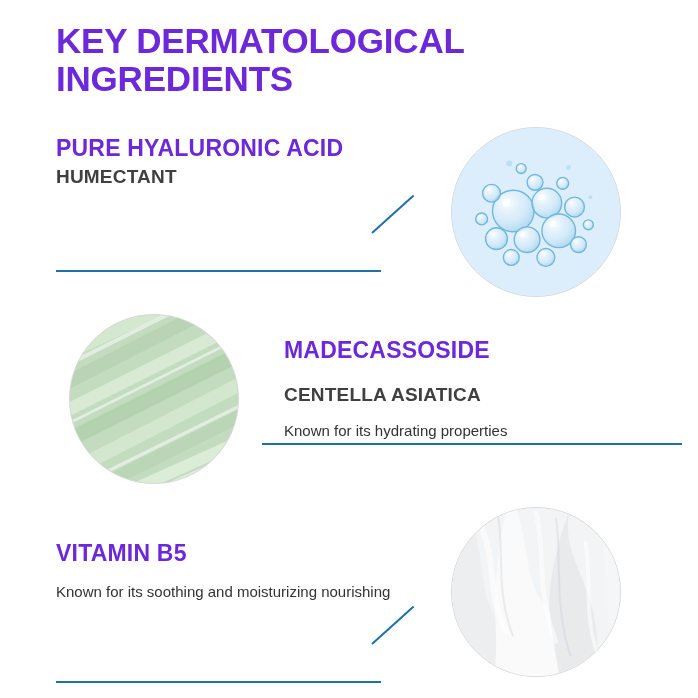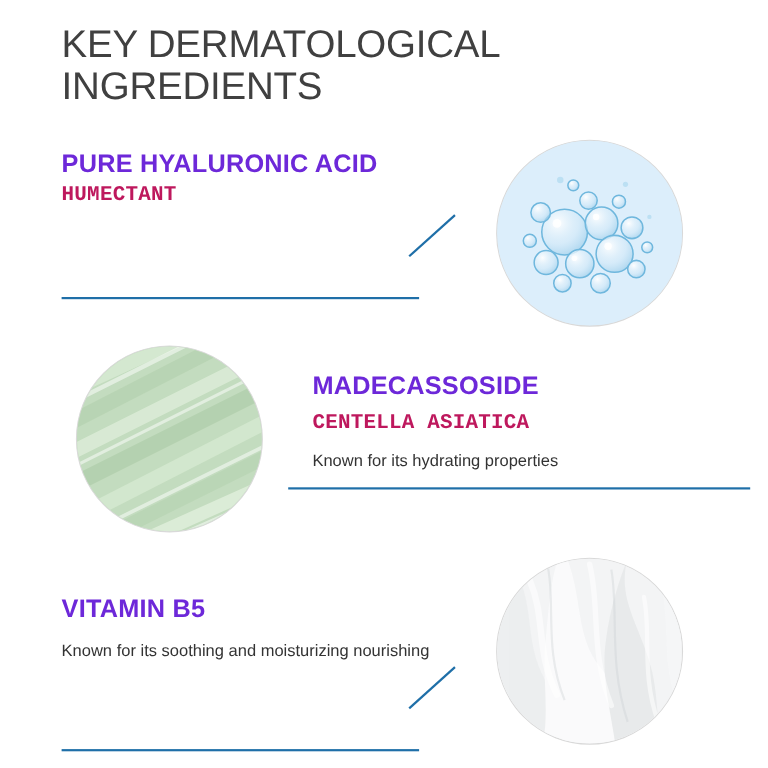--- a/index.html
+++ b/index.html
@@ -19,43 +19,42 @@
   }
 
   
   .title {
     position: absolute;
     left: 56px;
     top: 22px;
     width: 560px;
     font-size: 35px;
     line-height: 38px;
-    font-weight: normal;
+    font-weight: bold;
     letter-spacing: -0.2px;
-    color: #404040;
+    color: #6d28d9;
     text-transform: uppercase;
   }
 
   
   .heading-blue {
     color: #6d28d9;
     font-weight: bold;
     font-size: 23px;
     letter-spacing: 0.2px;
     text-transform: uppercase;
     white-space: nowrap;
   }
   .subheading {
-    color: #be185d;
+    color: #404040;
     font-weight: bold;
     font-size: 19px;
     letter-spacing: 0.2px;
     text-transform: uppercase;
     white-space: nowrap;
-    font-family: Liberation Mono, monospace;
   }
   .desc {
     color: #333333;
     font-size: 15px;
     line-height: 21px;
     font-weight: normal;
   }
 
   
   .sec1-text {
@@ -116,21 +115,21 @@
     transform-origin: left center;
   }
 
   
   .sec2-text {
     position: absolute;
     left: 284px;
     top: 337px;
     width: 380px;
   }
-  .sec2-text .subheading { margin-top: 9px; }
+  .sec2-text .subheading { margin-top: 20px; }
   .sec2-text .desc { margin-top: 14px; }
   .line2-h {
     left: 262px;
     top: 443px;
     width: 420px;
     height: 2px;
   }
 
   
   .sec3-text {

